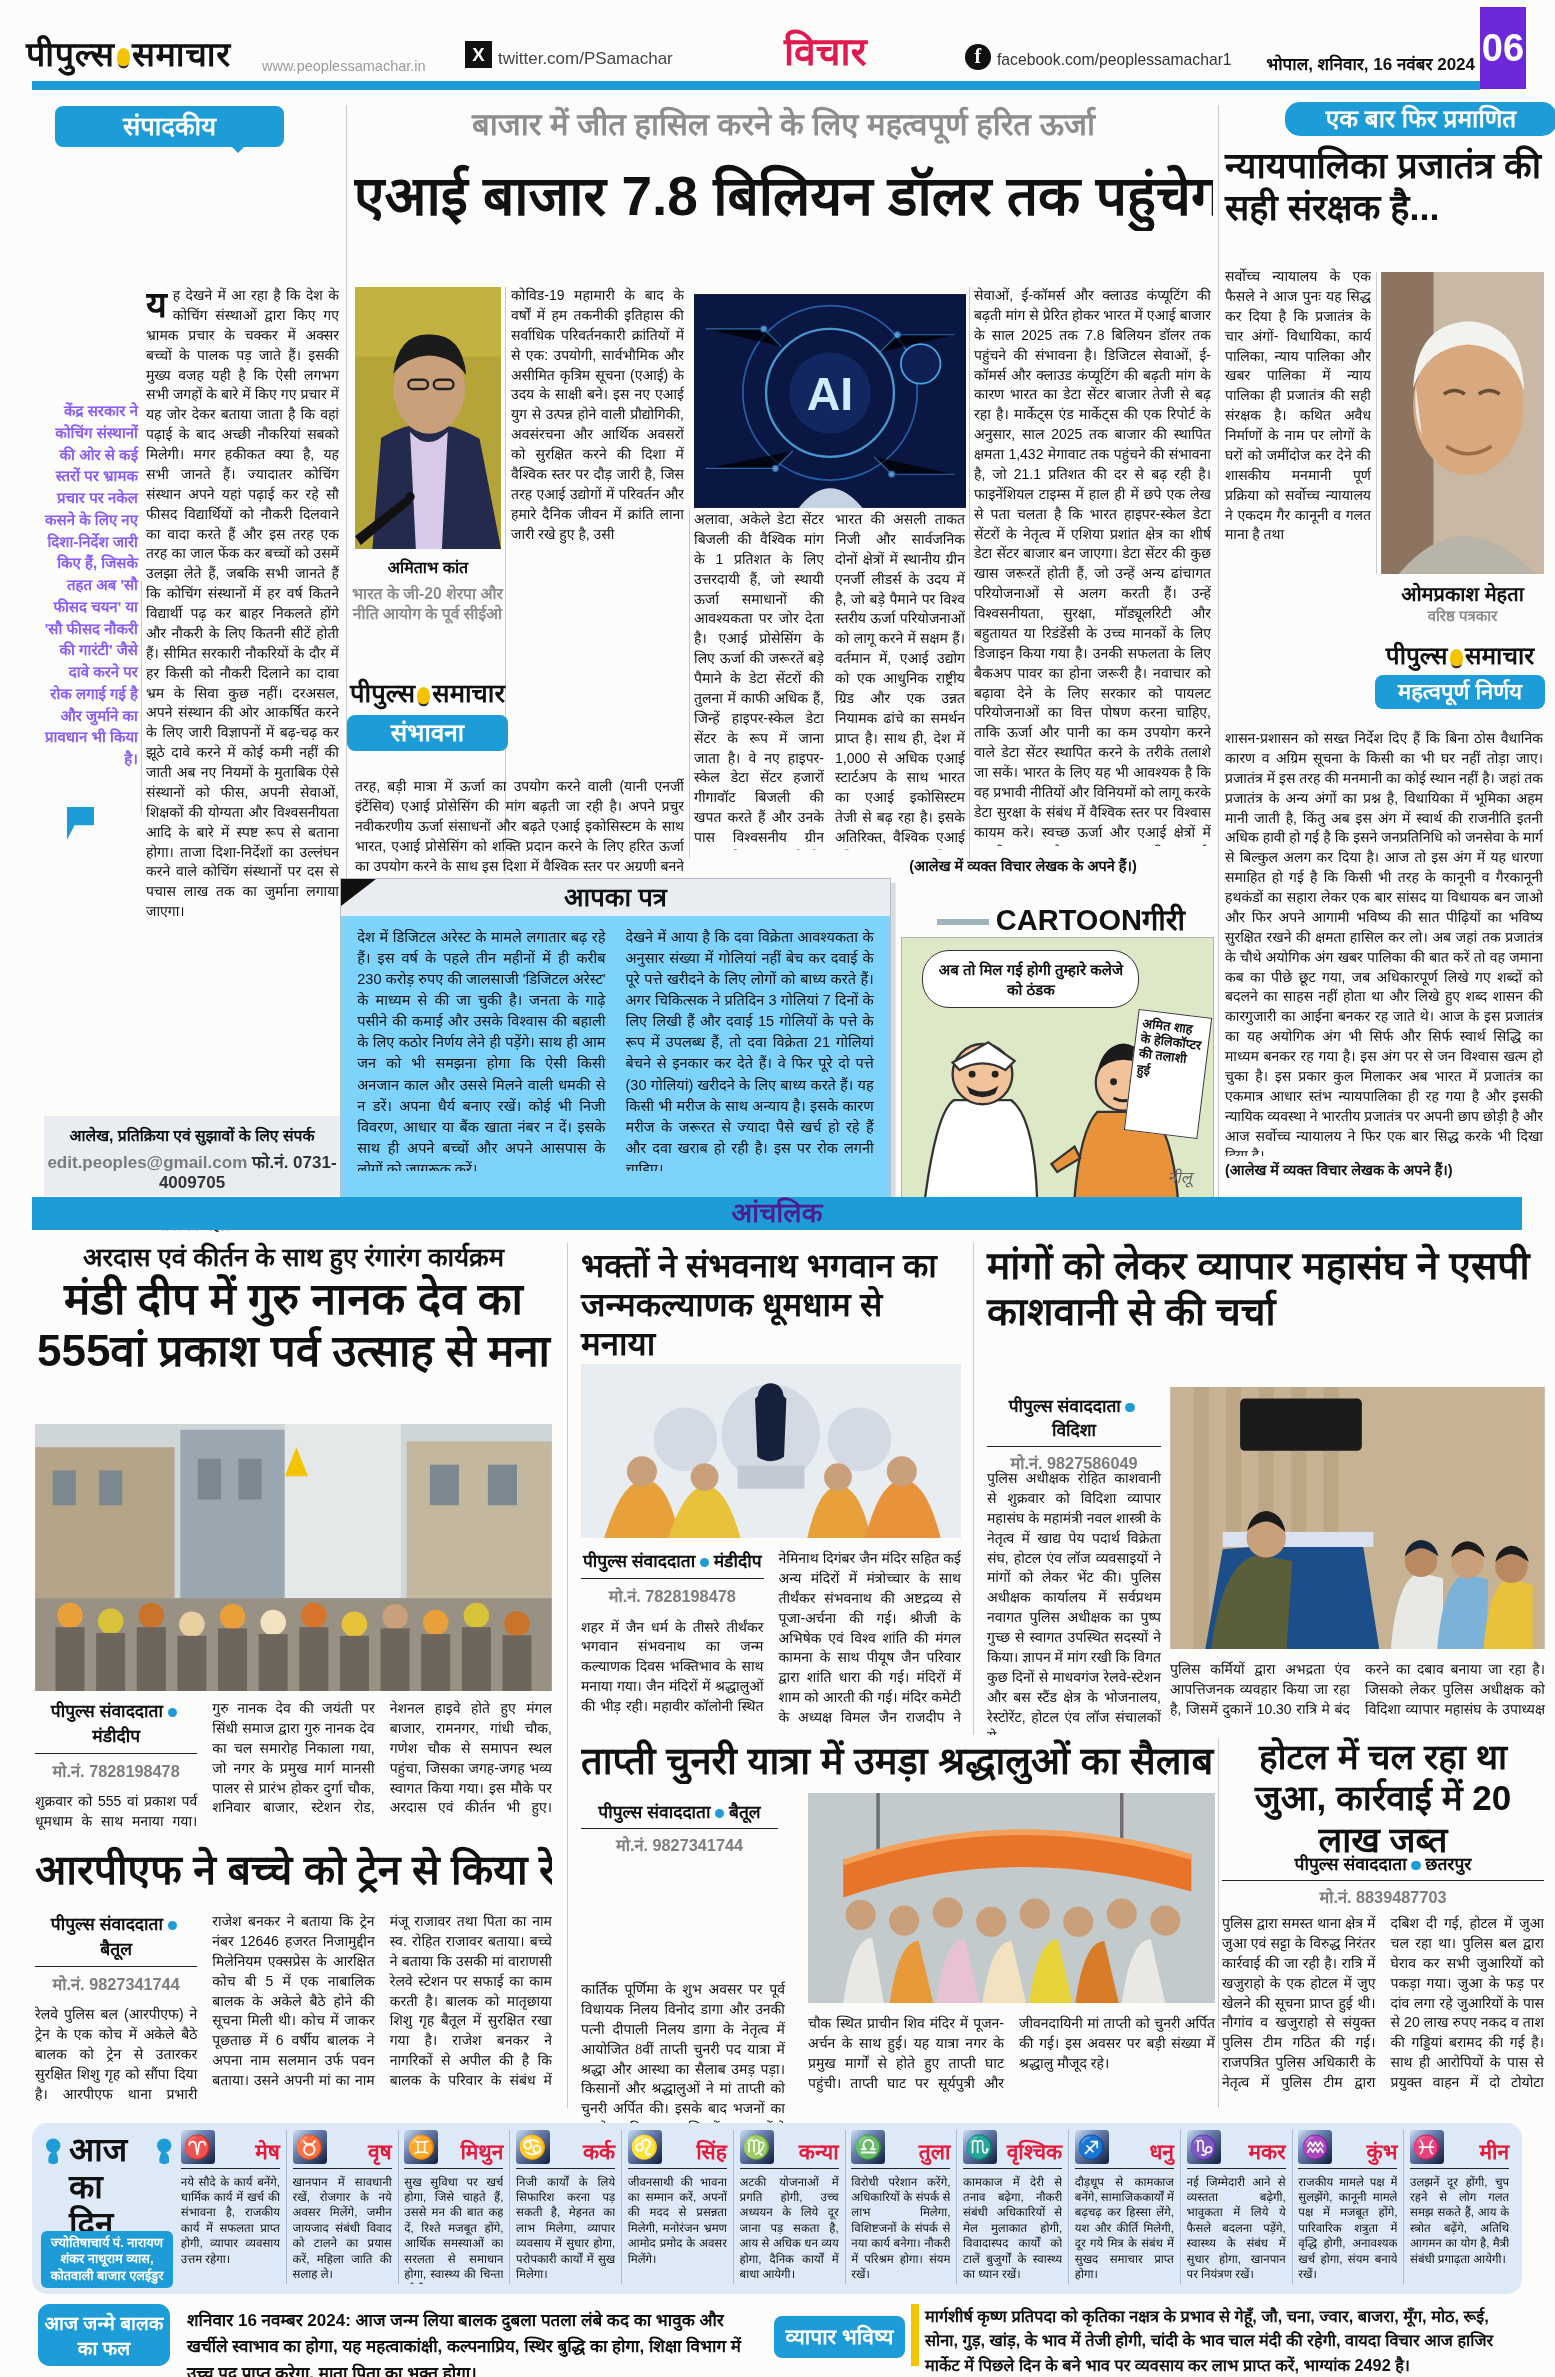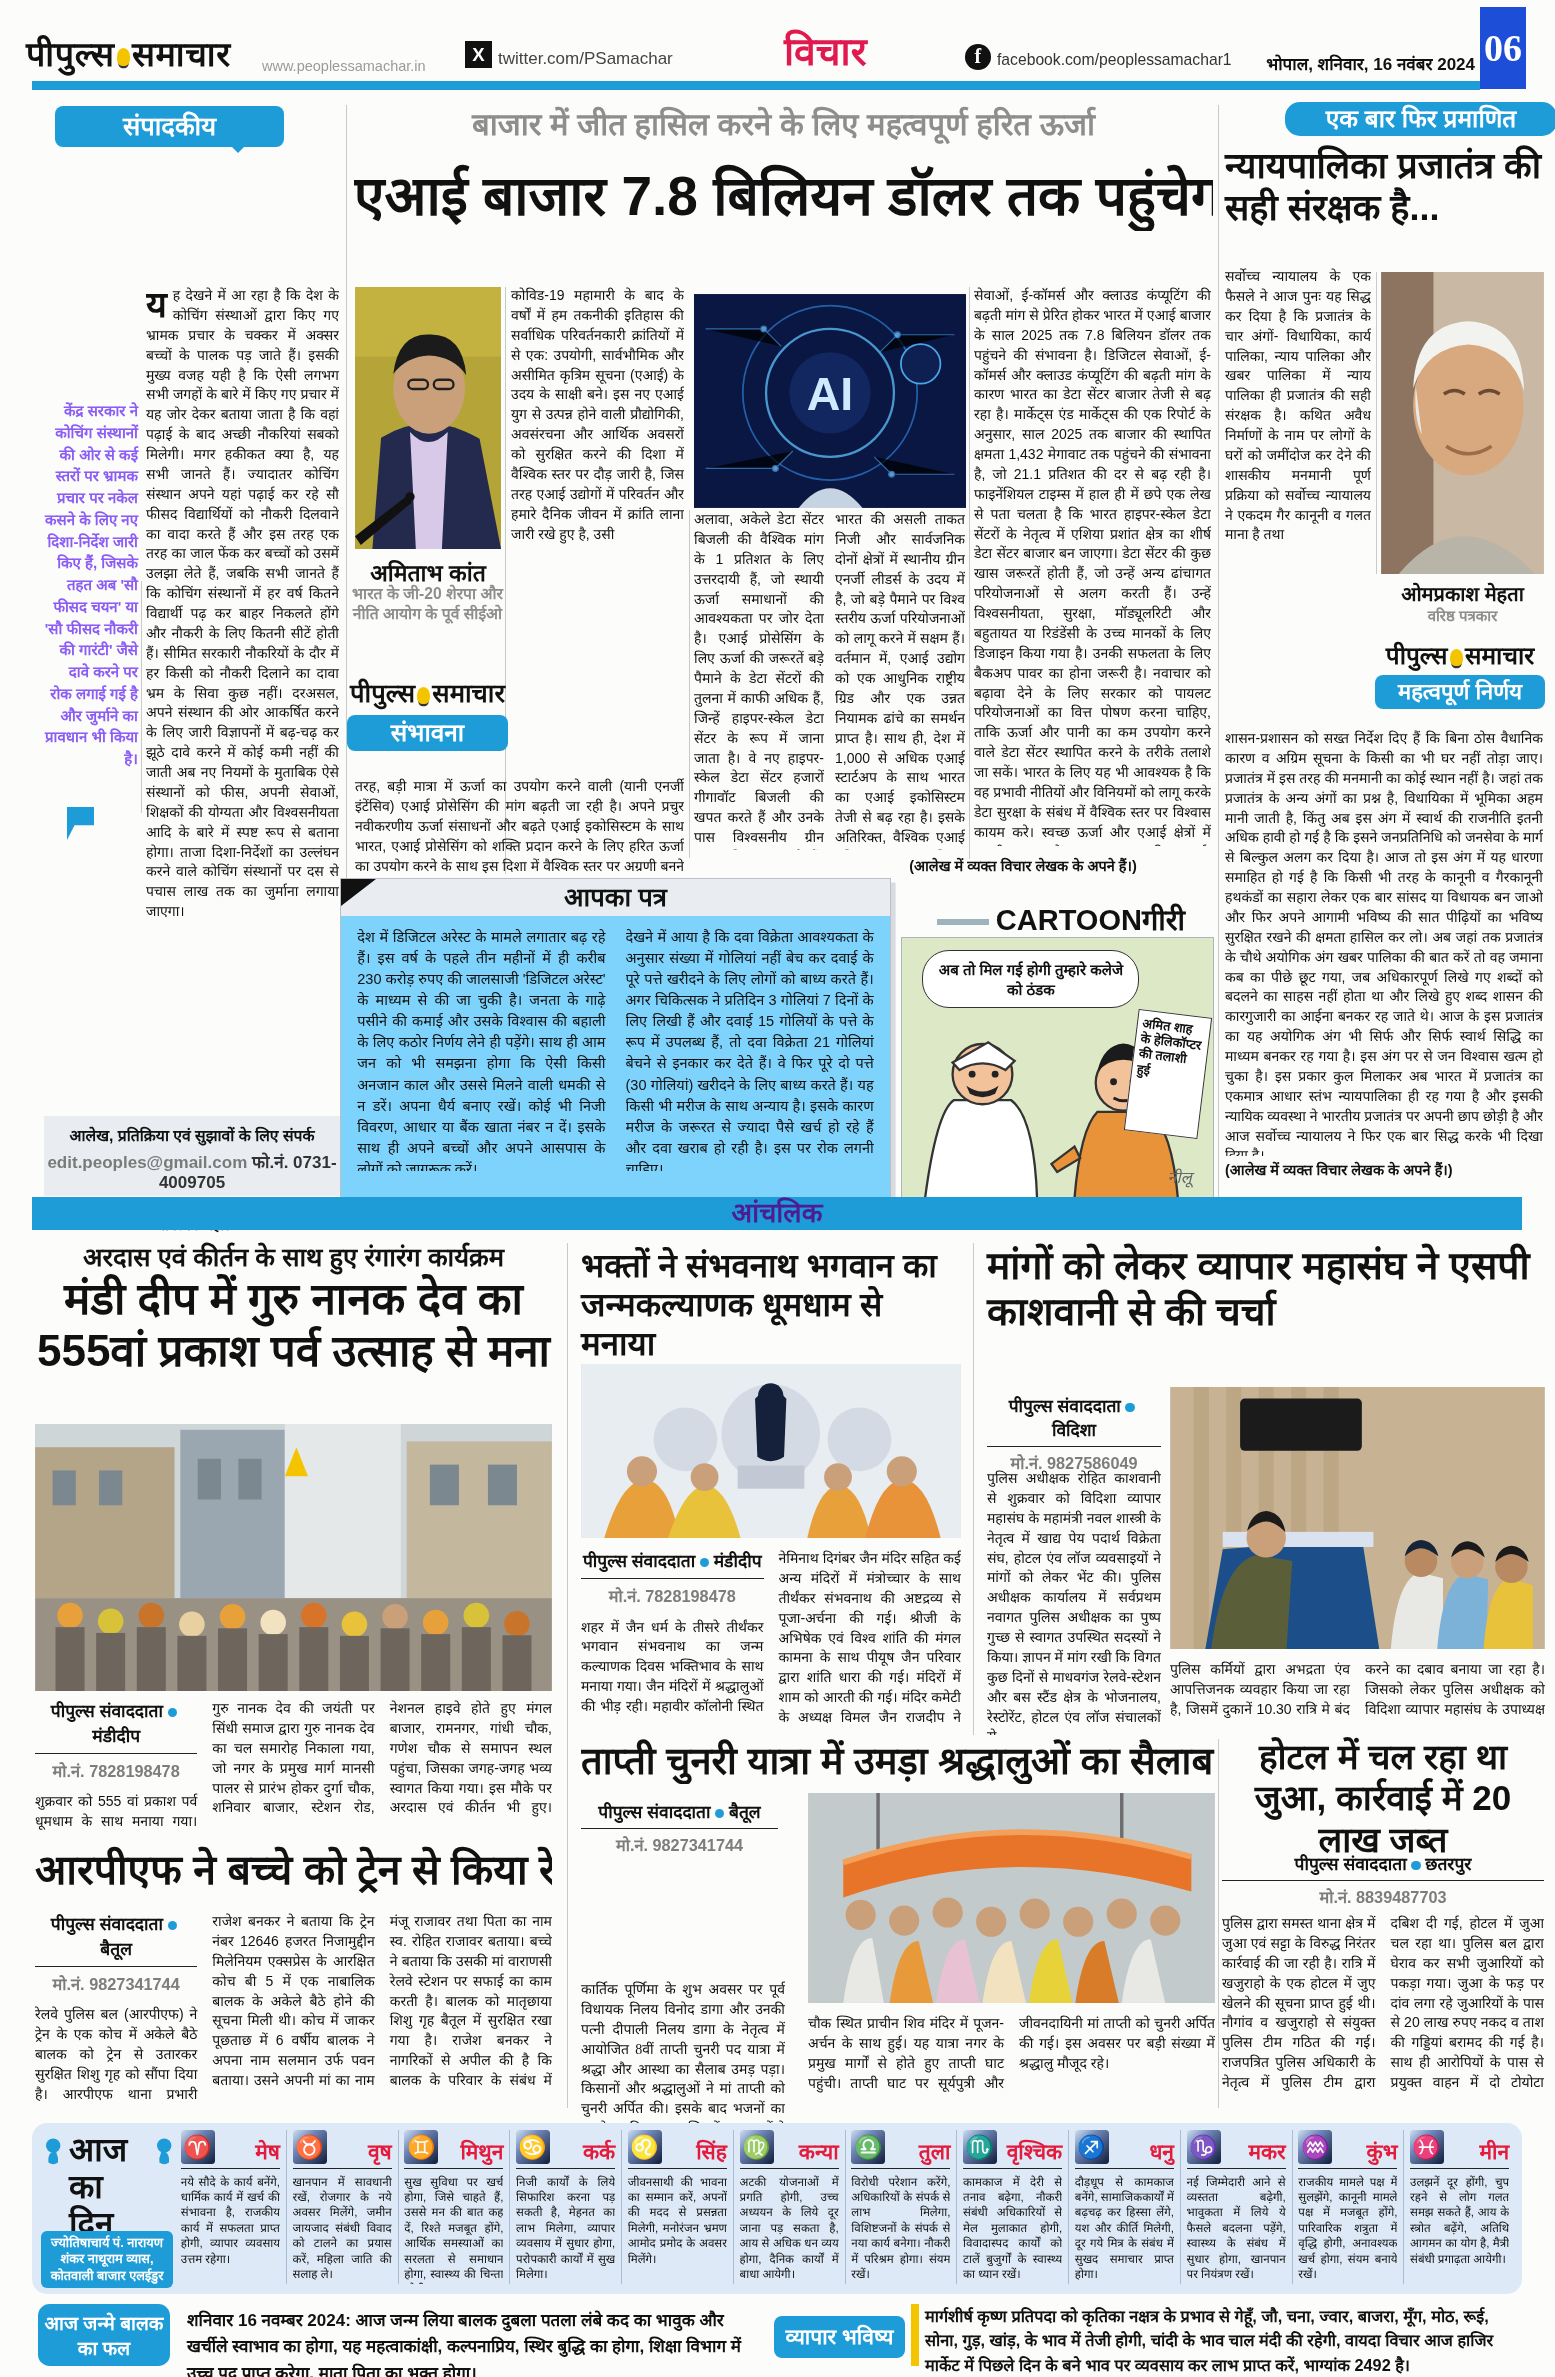--- a/index.html
+++ b/index.html
@@ -15,22 +15,22 @@
         margin:0 2.3px;vertical-align:middle;box-shadow:0 3.5px 0 -1.2px #333;}
   #mh-web{left:262px;top:58px;font-size:14.5px;color:#9b9b9b;}
   #mh-x{left:465px;top:41px;width:27px;height:27px;background:#111;color:#fff;
         font-size:18.6px;font-weight:bold;text-align:center;line-height:27px;}
   #mh-tw{left:498px;top:49px;font-size:17px;color:#444;}
   #mh-sec{left:784px;top:23px;font-size:39px;font-weight:bold;color:#e01a4f;}
   #mh-fbi{left:965px;top:44px;width:25.6px;height:25.6px;border-radius:50%;background:#111;color:#fff;
           font-family:"Liberation Serif",serif;font-size:20px;font-weight:bold;text-align:center;line-height:25.6px;}
   #mh-fb{left:997px;top:51px;font-size:15.7px;color:#333;}
   #mh-date{left:1231px;top:52px;width:244px;font-size:17px;font-weight:bold;text-align:right;}
-  #mh-page{left:1480px;top:7px;width:46px;height:82px;background:#1d4ed8;color:#fff;
-           font-size:38px;font-weight:bold;text-align:center;line-height:82px;font-family:Liberation Serif, serif;}
+  #mh-page{left:1480px;top:7px;width:46px;height:82px;background:#6d28d9;color:#fff;
+           font-size:38px;font-weight:bold;text-align:center;line-height:82px;}
   #mh-bar{left:32px;top:81px;width:1448px;height:9.3px;background:#1e9cd8;}
 
   
   .badge{background:#1e9cd8;color:#fff;font-weight:bold;text-align:center;border-radius:8.1px;}
   .body-text{font-size:14px;line-height:1.42;text-align:justify;overflow:hidden;}
   .kicker{color:#8e8e8e;font-weight:bold;text-align:center;}
   .vr{width:1.2px;background:#c9c9c9;}
   .byline{font-size:17.4px;font-weight:bold;border-bottom:1.7px solid #222;padding-bottom:4.6px;
           text-align:center;}
   .bdot{display:inline-block;width:9.3px;height:9.3px;border-radius:50%;background:#1e9cd8;margin:0 4.6px;}
@@ -53,21 +53,21 @@
               padding-top:8.1px;box-sizing:border-box;}
   #ed-contact .l1{font-size:15.7px;font-weight:bold;}
   #ed-contact .l2{font-size:17px;font-weight:bold;color:#7a7a7a;margin-top:3.5px;}
   #ed-contact .l2 .ph{color:#333;}
   #ed-contact .l3{font-size:14px;font-weight:bold;margin-top:3.5px;}
 
   
   #ma-kicker{left:354px;top:102px;width:859px;font-size:31px;}
   #ma-head{left:354px;top:156px;width:859px;font-size:55px;font-weight:bold;text-align:center;}
   #ma-photo{left:355px;top:287px;width:146px;height:262px;}
-  #ma-name{left:355px;top:556px;width:146px;font-size:23px;font-weight:bold;text-align:center;}
+  #ma-name{left:355px;top:556px;width:146px;font-size:16px;font-weight:bold;text-align:center;}
   #ma-role{left:347px;top:584px;width:161px;font-size:15.7px;font-weight:bold;color:#8e8e8e;
            text-align:center;line-height:1.3;}
   #ma-brand{left:347px;top:675px;width:161px;text-align:center;}
   #ma-brand .bl{font-size:25.6px;font-weight:bold;}
   #ma-brand .bb{height:36px;font-size:24.4px;line-height:36px;margin-top:4.6px;}
   #ma-col1{left:511px;top:286px;width:173px;height:487px;}
   #ma-col1b{left:355px;top:777px;width:329px;height:100px;}
   #ma-img{left:694px;top:294px;width:272px;height:172px;}
   #ma-col2{left:694px;top:510px;width:130px;height:340px;}
   #ma-col3{left:835px;top:510px;width:130px;height:340px;}

